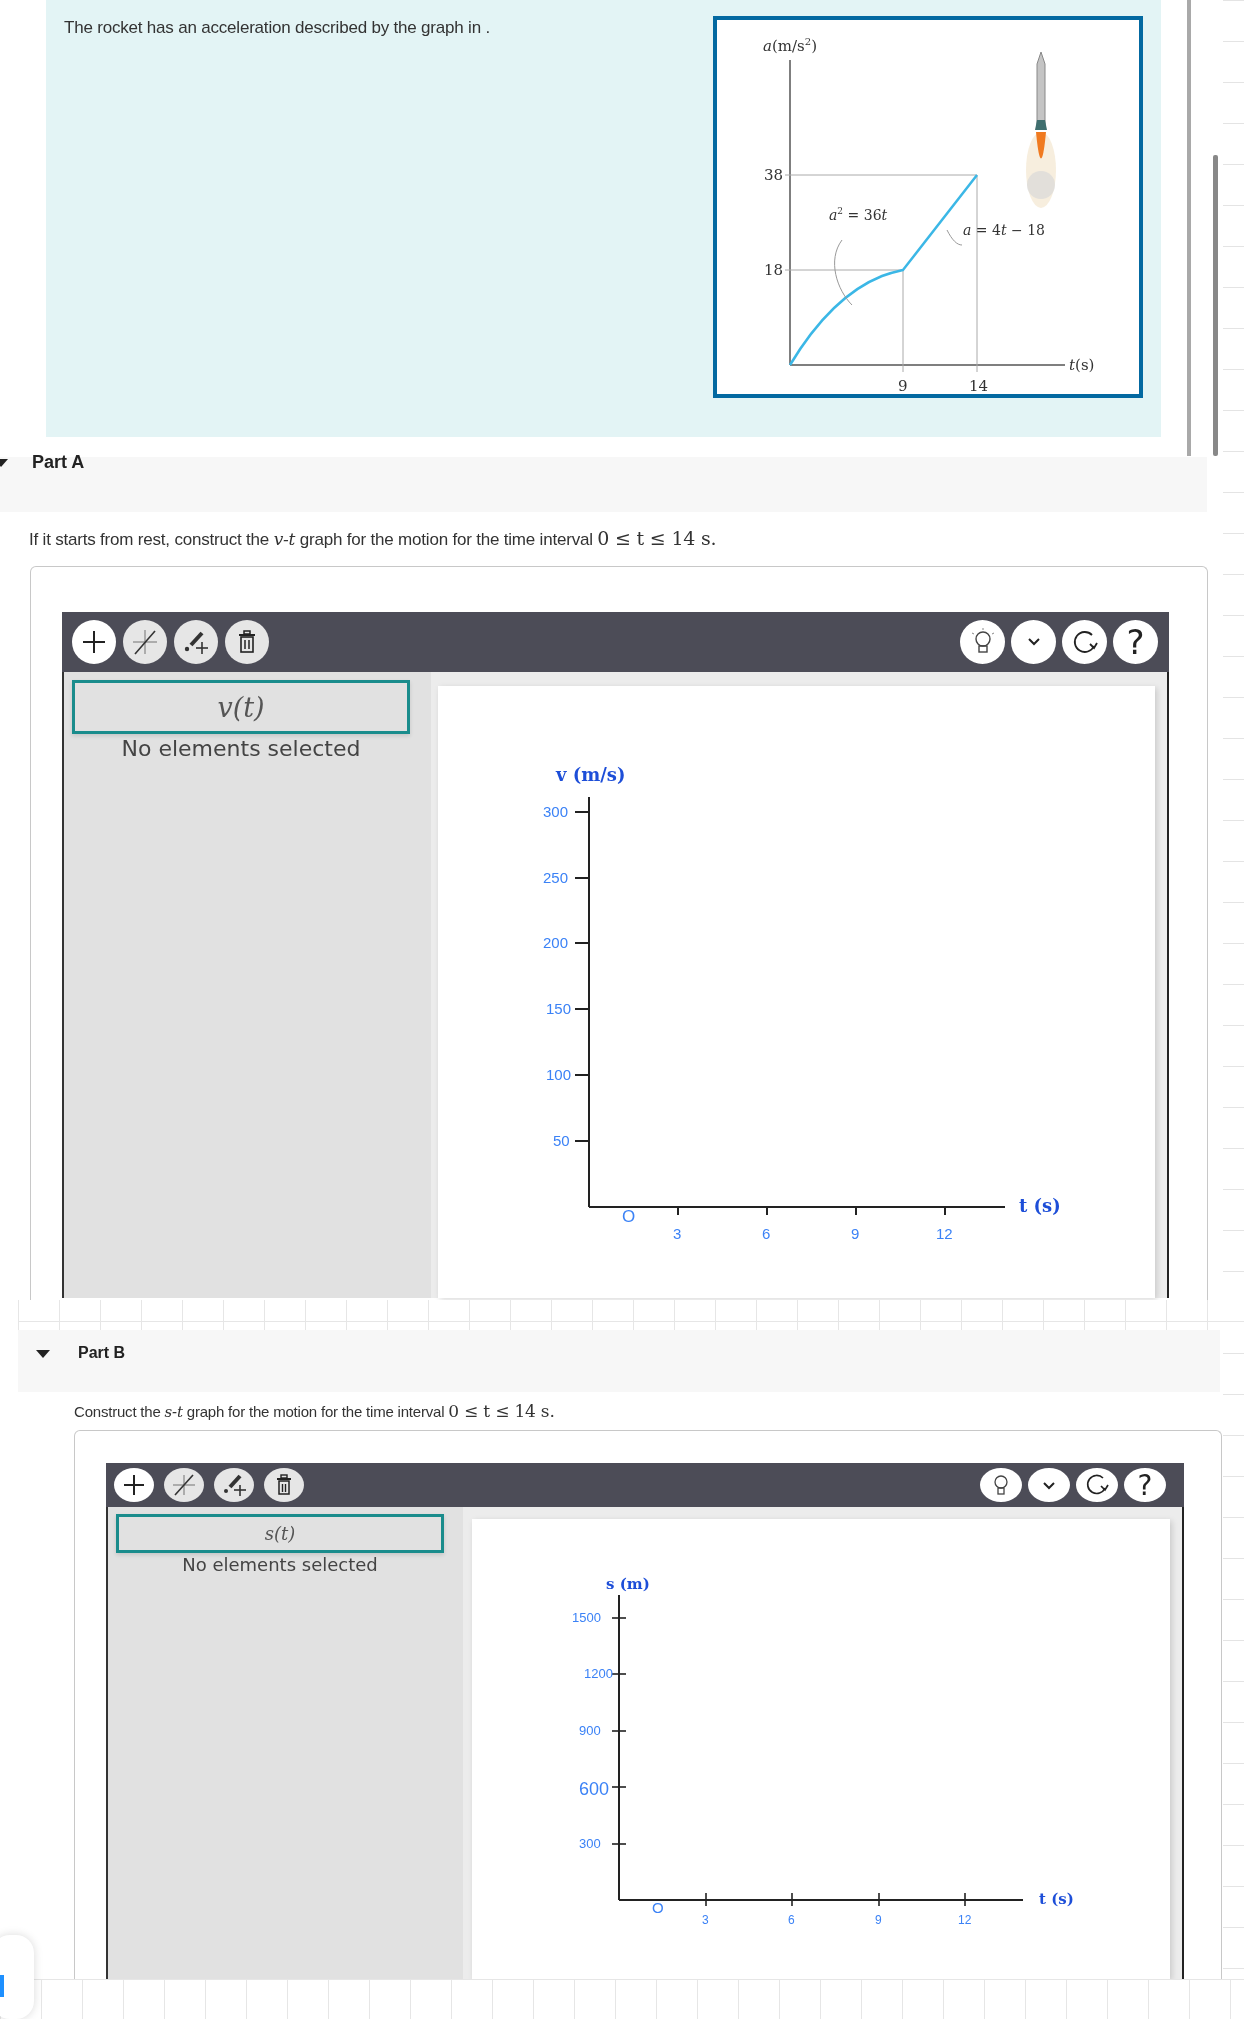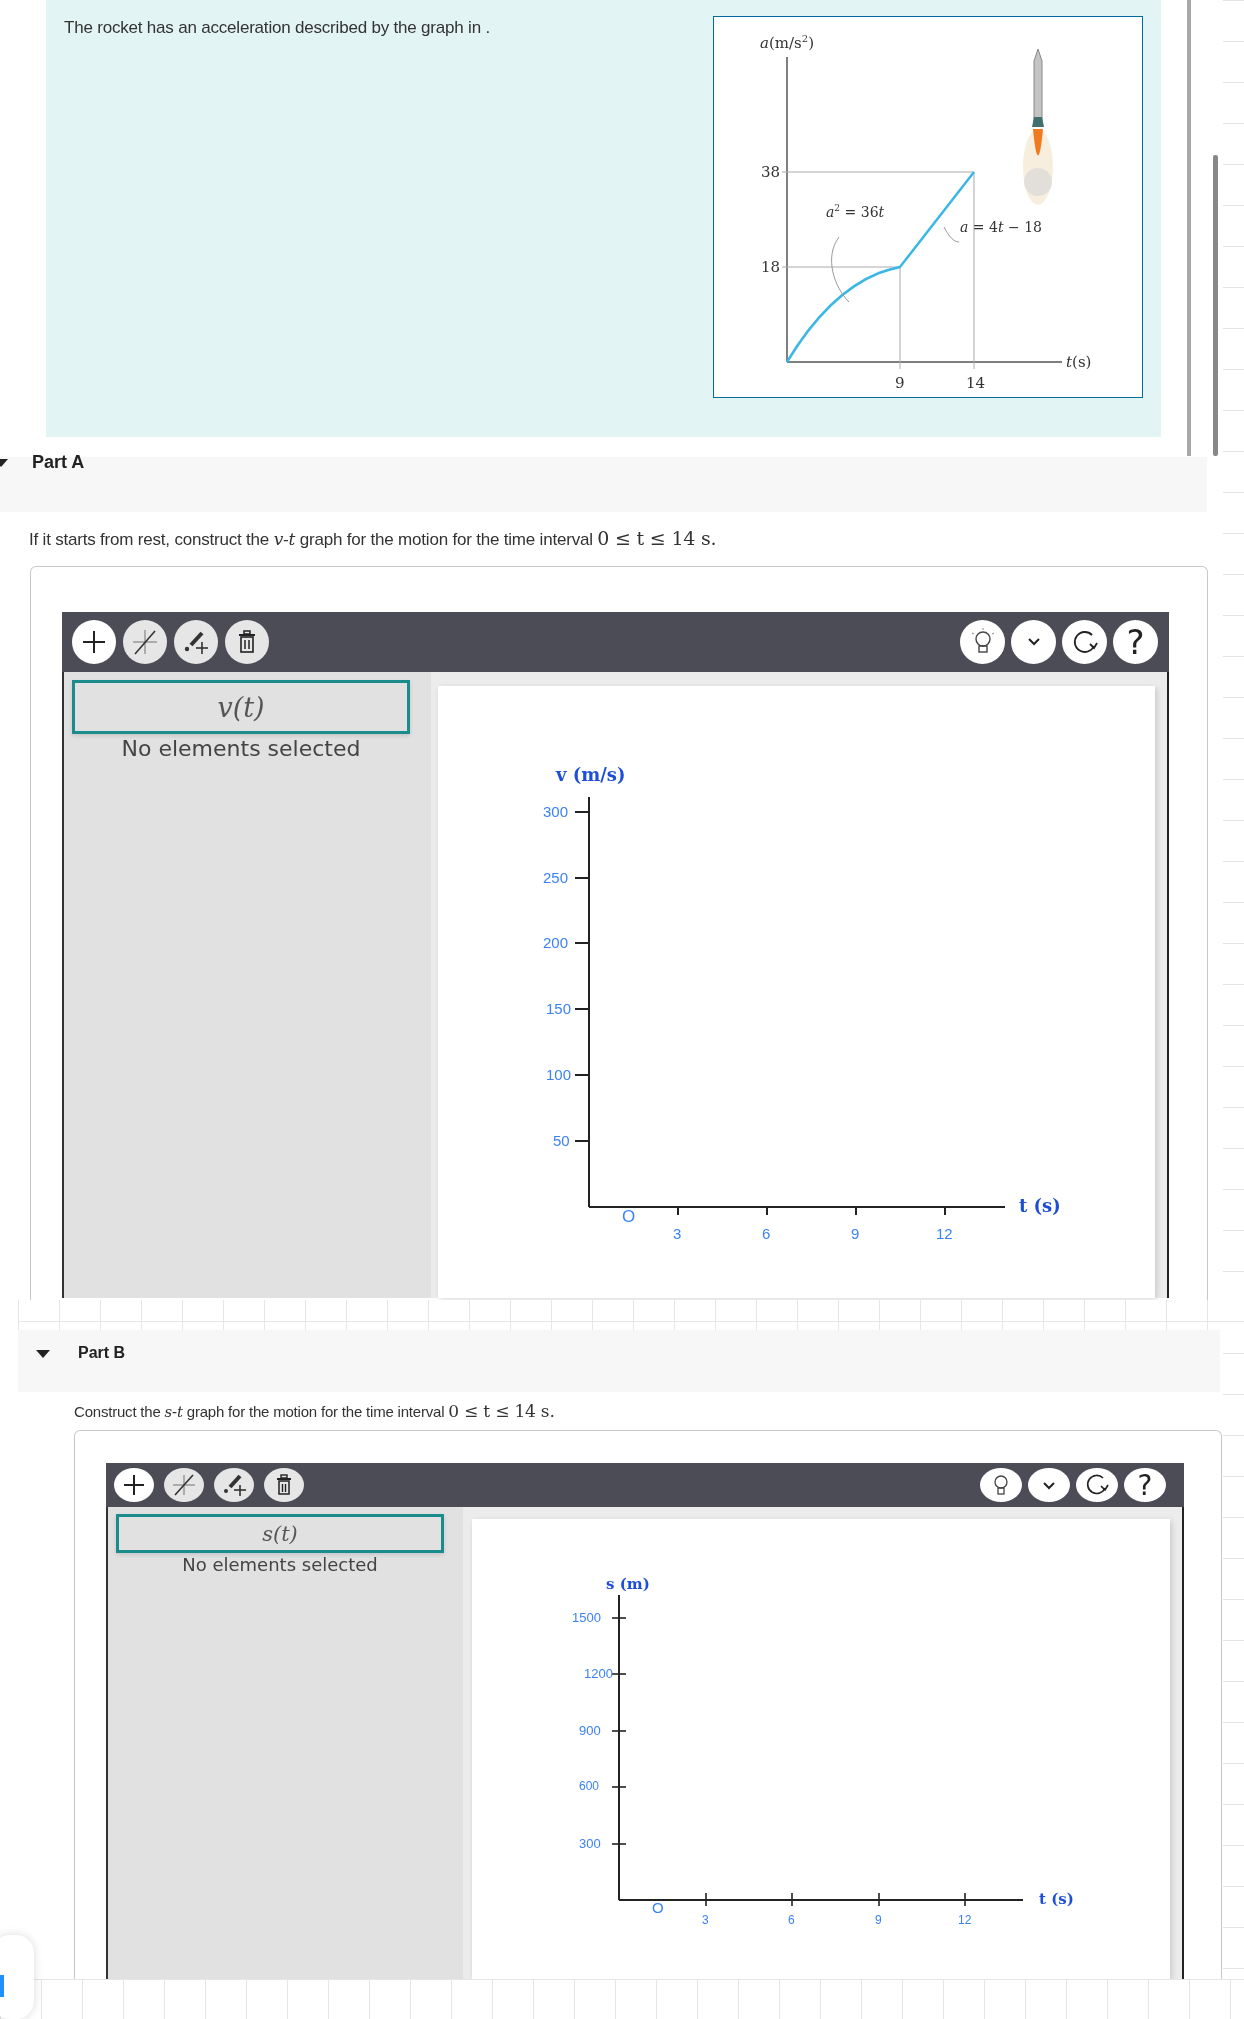--- a/index.html
+++ b/index.html
@@ -18,21 +18,21 @@
     background-color: #fff;
     background-image:
       linear-gradient(to right, #e6e6e6 1px, transparent 1px),
       linear-gradient(to bottom, #e6e6e6 1px, transparent 1px);
     background-size: 41px 41px;
   }
 
   
   .intro { left: 46px; top: 0; width: 1115px; height: 437px; background: #e3f4f5; }
   .intro-text { left: 64px; top: 18px; font-size: 17px; color: #333; letter-spacing: -0.2px; }
-  .fig-box { left: 713px; top: 16px; width: 430px; height: 382px; background: #fff; border: 1px solid #0369a1; }
+  .fig-box { left: 713px; top: 16px; width: 430px; height: 382px; background: #fff; border: 4px solid #0369a1; }
   .vbar1 { left: 1187px; top: 0; width: 4px; height: 456px; background: #a9a9a9; }
   .vbar2 { left: 1213px; top: 155px; width: 5px; height: 301px; background: #888; border-radius: 2px; }
 
   
   .part-band { background: #f7f7f7; }
   .part-title { font-weight: bold; font-size: 18px; color: #222; }
   .caret { width: 0; height: 0; border-left: 7px solid transparent; border-right: 7px solid transparent; border-top: 8px solid #222; }
   .question { font-size: 17px; color: #333; letter-spacing: -0.2px; }
   .math { font-family: "DejaVu Serif", serif; font-style: italic; text-align: right; }
   .mathr { font-family: "DejaVu Serif", serif; }
@@ -262,21 +262,21 @@
     <svg width="28" height="26">
         <path d="M 22 16 A 9 9 0 1 1 20 6" fill="none" stroke="#222" stroke-width="1.7"></path>
         <polyline points="18,14 22,18 25,13" fill="none" stroke="#222" stroke-width="1.7"></polyline>
       </svg>
   </div>
   <div class="tbtn" style="left:1018px; top:5px; width:42px; height:34px; font-size:28px; font-family:'DejaVu Sans',sans-serif; color:#222;">?</div>
 </div>
 
 <div class="abs left-panel" style="left:106px; top:1507px; width:357px; height:472px; border-left:2px solid #333;"></div>
 <div class="abs fn-box" style="left:116px; top:1514px; width:328px; height:39px;">
-  <span class="fn-label" style="font-size:21px;">s(t)</span>
+  <span class="fn-label" style="font-size:18px;">s(t)</span>
 </div>
 <div class="abs no-sel" style="left:116px; top:1554px; width:328px; font-size:18px; font-family:'DejaVu Sans',sans-serif;">No elements selected</div>
 
 <div class="abs canvas-area" style="left:463px; top:1507px; width:721px; height:472px; border-right:2px solid #222;"></div>
 <div class="abs plot-area" style="left:472px; top:1519px; width:698px; height:460px;"></div>
 
 <div class="abs axis-title" style="left:598px; top:1575px; font-size:15px;margin-left:8px;"><span>s (m)</span></div>
 <svg class="abs" style="left:600px; top:1595px;" width="440" height="320">
   <line x1="19" y1="0" x2="19" y2="305" stroke="#222" stroke-width="2"></line>
   <line x1="19" y1="305" x2="423" y2="305" stroke="#222" stroke-width="2"></line>
@@ -286,21 +286,21 @@
   <line x1="12" y1="192" x2="26" y2="192" stroke="#222" stroke-width="1.6"></line>
   <line x1="12" y1="249" x2="26" y2="249" stroke="#222" stroke-width="1.6"></line>
   <line x1="106" y1="298" x2="106" y2="311" stroke="#222" stroke-width="1.6"></line>
   <line x1="192" y1="298" x2="192" y2="311" stroke="#222" stroke-width="1.6"></line>
   <line x1="279" y1="298" x2="279" y2="311" stroke="#222" stroke-width="1.6"></line>
   <line x1="365" y1="298" x2="365" y2="311" stroke="#222" stroke-width="1.6"></line>
 </svg>
 <span class="tick-label" style="left:572px; top:1610px; font-size:13px;">1500</span>
 <span class="tick-label" style="left:572px; top:1666px; font-size:13px;margin-left:12px;">1200</span>
 <span class="tick-label" style="left:579px; top:1723px; font-size:13px;">900</span>
-<span class="tick-label" style="left:579px; top:1779px; font-size:12px;">600</span>
+<span class="tick-label" style="left:579px; top:1779px; font-size:18px;">600</span>
 <span class="tick-label" style="left:579px; top:1836px; font-size:13px;">300</span>
 <span class="tick-label" style="left:652px; top:1899px; font-size:15px;">O</span>
 <span class="tick-label" style="left:702px; top:1913px; font-size:12px;">3</span>
 <span class="tick-label" style="left:788px; top:1913px; font-size:12px;">6</span>
 <span class="tick-label" style="left:875px; top:1913px; font-size:12px;">9</span>
 <span class="tick-label" style="left:958px; top:1913px; font-size:12px;">12</span>
 <div class="abs axis-title" style="left:1039px; top:1890px; font-size:15px;"><span>t (s)</span></div>
 
 <div class="abs grid-band" style="left:0; top:1979px; width:1244px; height:40px;"></div>
 

